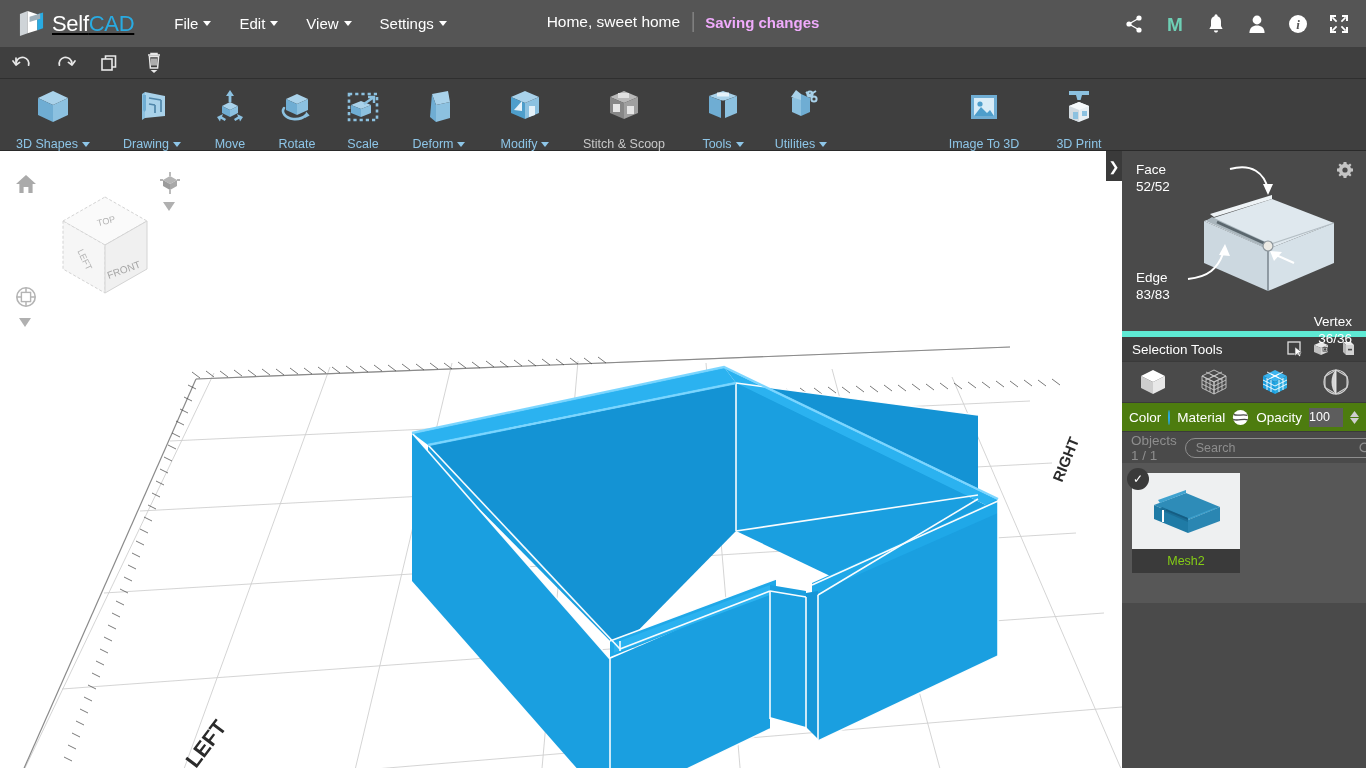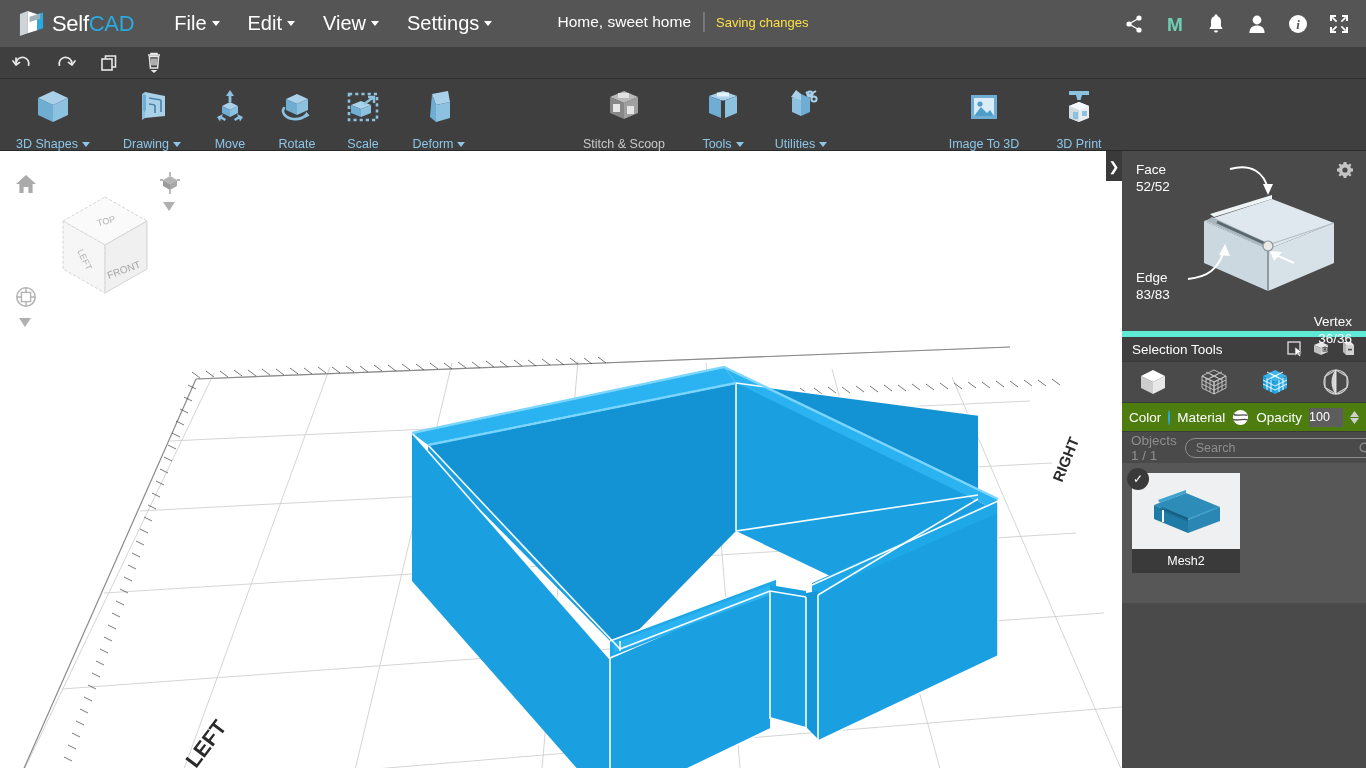--- a/index.html
+++ b/index.html
@@ -11,45 +11,45 @@
     -webkit-font-smoothing: antialiased;
   }
   #app { position: relative; width: 1366px; height: 768px; }
 
   
   .header {
     position: absolute; top: 0; left: 0; width: 1366px; height: 47px;
     background: #555555;
     display: flex; align-items: center;
   }
-  .logo-wrap { display: flex; align-items: center; margin-left: 18px; }
+  .logo-wrap { display: flex; align-items: center; margin-left: 18px; text-decoration: underline; }
   .logo-mark { width: 27px; height: 28px; margin-right: 7px; }
   .logo-text { font-size: 22px; color: #ffffff; letter-spacing: -0.3px; font-weight: 400; }
   .logo-text .cad { color: #29ABE2; }
 
   .menu-bar { display: flex; align-items: center; margin-left: 26px; }
   .menu-item {
-    color: #ffffff; font-size: 20px; padding: 6px 14px; cursor: pointer;
+    color: #ffffff; font-size: 15px; padding: 6px 14px; cursor: pointer;
     display: flex; align-items: center; gap: 5px; white-space: nowrap;
   }
   .caret {
     width: 0; height: 0;
     border-left: 4px solid transparent; border-right: 4px solid transparent;
     border-top: 5px solid #ffffff; display: inline-block;
   }
   .caret.blue { border-top-color: #8ec6e8; }
 
   .doc-title-wrap {
     position: absolute; left: 50%; transform: translateX(-50%);
     display: flex; align-items: center; gap: 12px;
     top: 12px;
   }
   .doc-title { color: #ffffff; font-size: 15.5px; white-space: nowrap; }
   .title-div { width: 1px; height: 20px; background: #9a9a9a; }
-  .save-status { color: #fde047; font-size: 13px; white-space: nowrap; }
+  .save-status { color: #f0abfc; font-size: 15px; white-space: nowrap; font-weight: bold; }
 
   .header-icons {
     position: absolute; right: 16px; top: 0; height: 47px;
     display: flex; align-items: center; gap: 19px;
   }
   .hicon { cursor: pointer; display: flex; align-items: center; justify-content: center;
            width: 22px; height: 22px; }
   .hicon svg { display: block; }
 
   
@@ -174,21 +174,21 @@
     cursor: pointer;
   }
   .obj-check {
     position: absolute; left: -5px; top: -5px; width: 22px; height: 22px;
     border-radius: 50%; background: #3a3a3a; color: #ffffff;
     display: flex; align-items: center; justify-content: center; font-size: 12px;
   }
   .obj-thumb { position: absolute; left: 0; top: 4px; width: 108px; height: 72px; }
   .obj-name {
     position: absolute; bottom: 0; left: 0; width: 108px; height: 24px;
-    background: #3a3a3a; color: #ffffff; font-size: 12.5px;
+    background: #3a3a3a; color: #84cc16; font-size: 12.5px;
     display: flex; align-items: center; justify-content: center;
   }
 </style>
 </head>
 <body>
 
 <div id="app">
 
   <div class="header">
     <div class="logo-wrap">
@@ -383,20 +383,35 @@
             <path d="M14 8 L18 19 L18 36 L12 31 Z" fill="#6fadd3"></path>
             <path d="M32 16 L32 32 L18 36 L18 19 Z" fill="#8cc1e0"></path>
           </svg>
       </span>
       <span class="tool-lbl">
           <span>Deform</span>
           <i class="caret blue"></i>
         </span>
     </div>
 
+    <div class="tool" style="left:486px;width:78px">
+      <span class="tool-ico">
+        <svg width="42" height="42" viewBox="0 0 42 42">
+            <path d="M21 5 L35 11 L21 17 L7 11 Z" fill="#a9d2ea"></path>
+            <path d="M7 11 L21 17 L21 33 L7 27 Z" fill="#4e9ecb"></path>
+            <path d="M35 11 L35 27 L21 33 L21 17 Z" fill="#8cc1e0"></path>
+            <path d="M10 24 L18 15 L18 25 Z" fill="#e4f1f9"></path>
+            <path d="M25 20 L31 20 L31 29 L25 31 Z" fill="#e4f1f9"></path>
+          </svg>
+      </span>
+      <span class="tool-lbl">
+          <span>Modify</span>
+          <i class="caret blue"></i>
+        </span>
+    </div>
 
     <div class="tool" style="left:562px;width:124px">
       <span class="tool-ico">
         <svg width="42" height="42" viewBox="0 0 42 42">
             <path d="M21 5 L35 11 L21 17 L7 11 Z" fill="#b9b9b9"></path>
             <path d="M7 11 L21 17 L21 33 L7 27 Z" fill="#878787"></path>
             <path d="M35 11 L35 27 L21 33 L21 17 Z" fill="#a0a0a0"></path>
             <rect x="10" y="18" width="7" height="8" fill="#e6e6e6"></rect>
             <rect x="24" y="20" width="7" height="8" fill="#e6e6e6"></rect>
             <rect x="15" y="7" width="11" height="5" fill="#e0e0e0"></rect>

